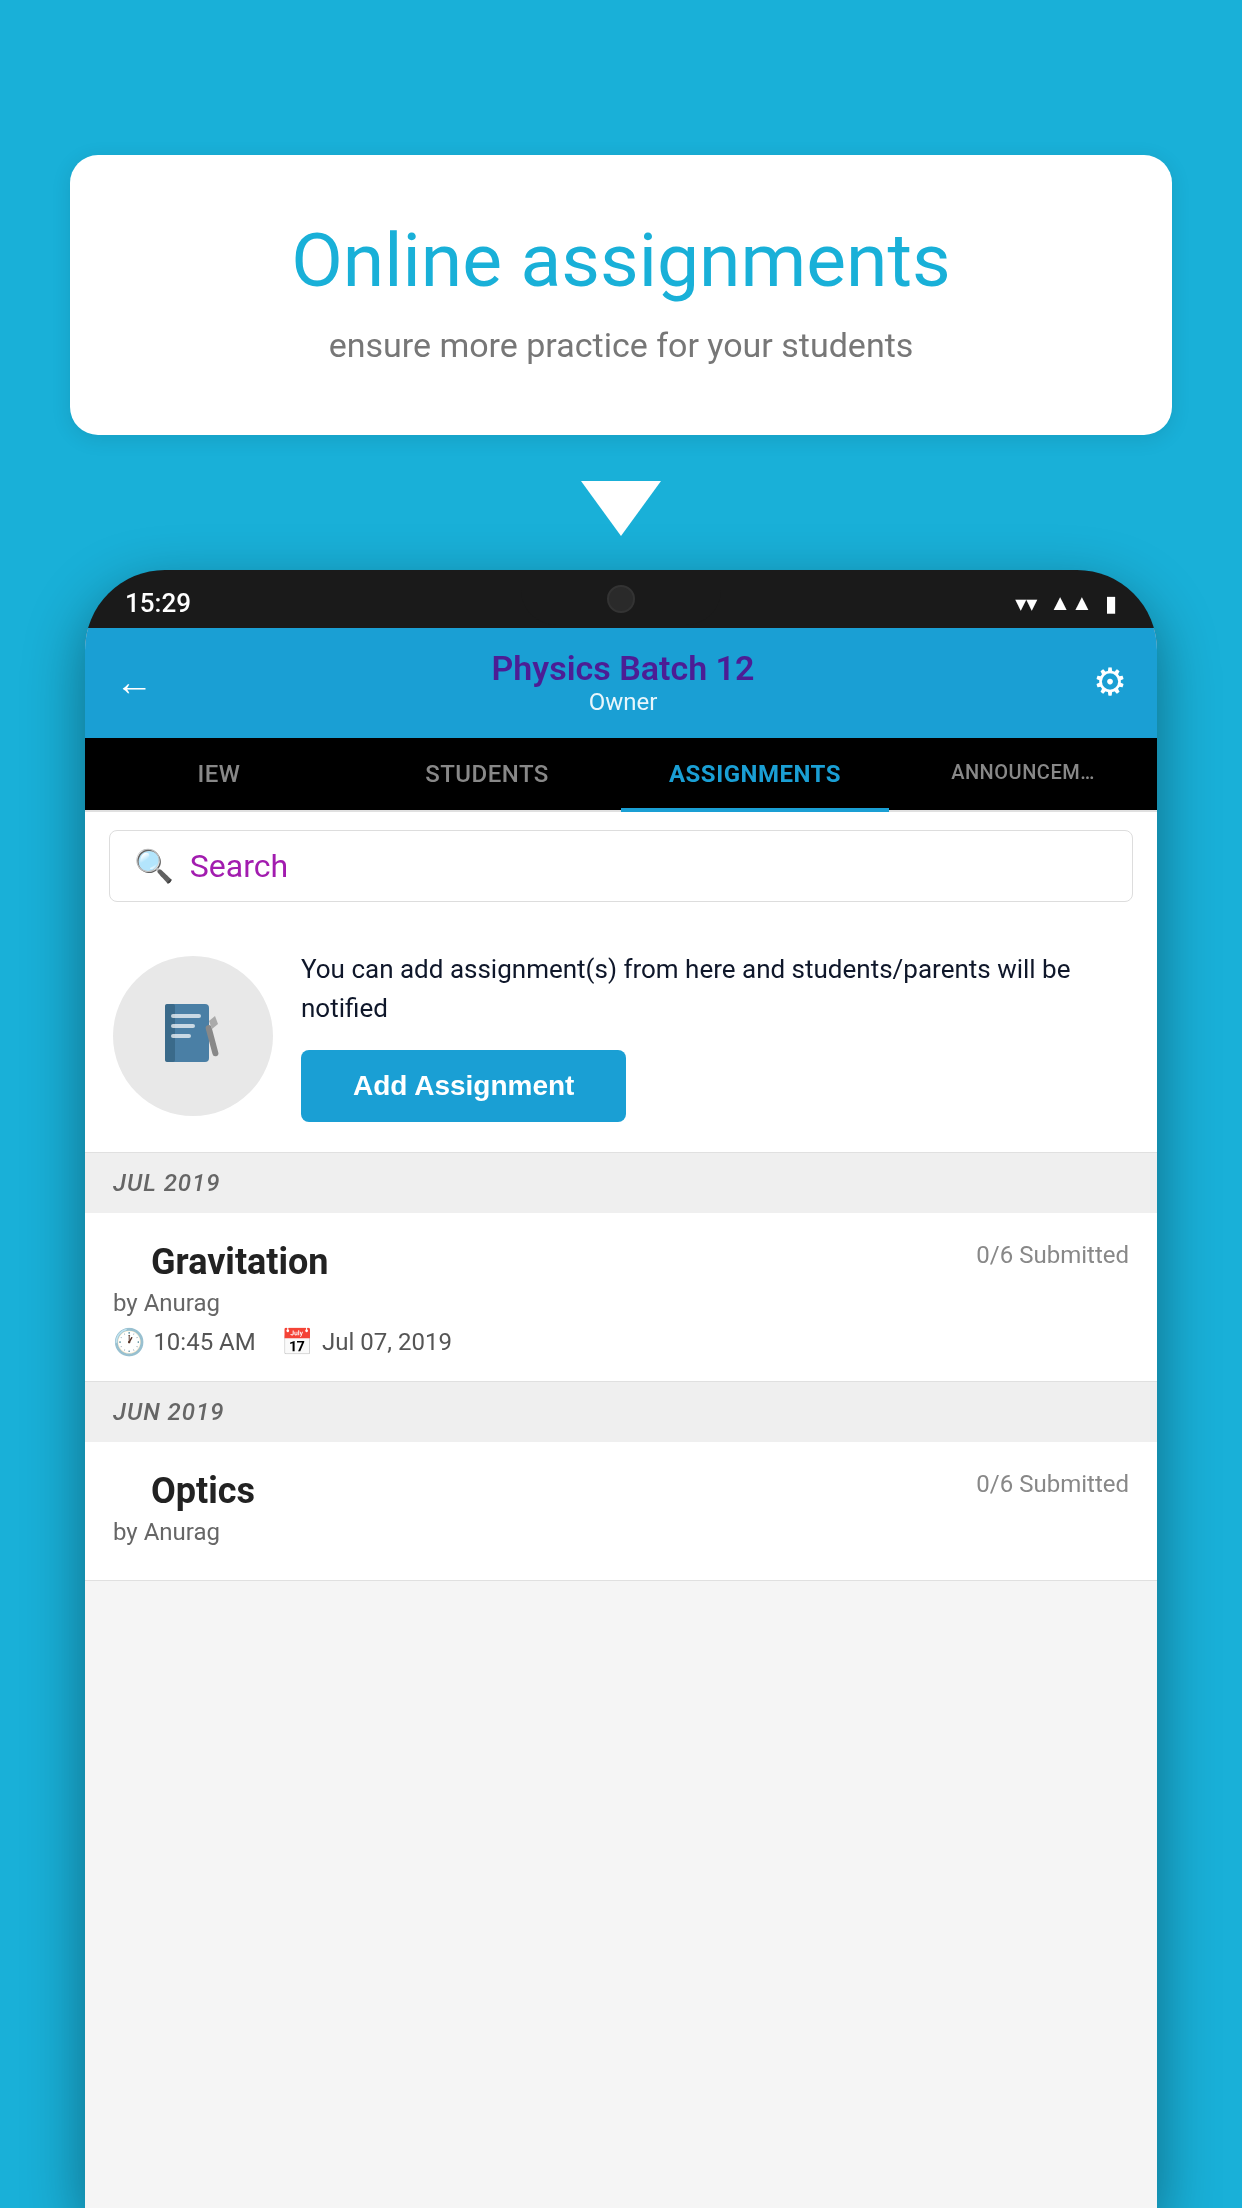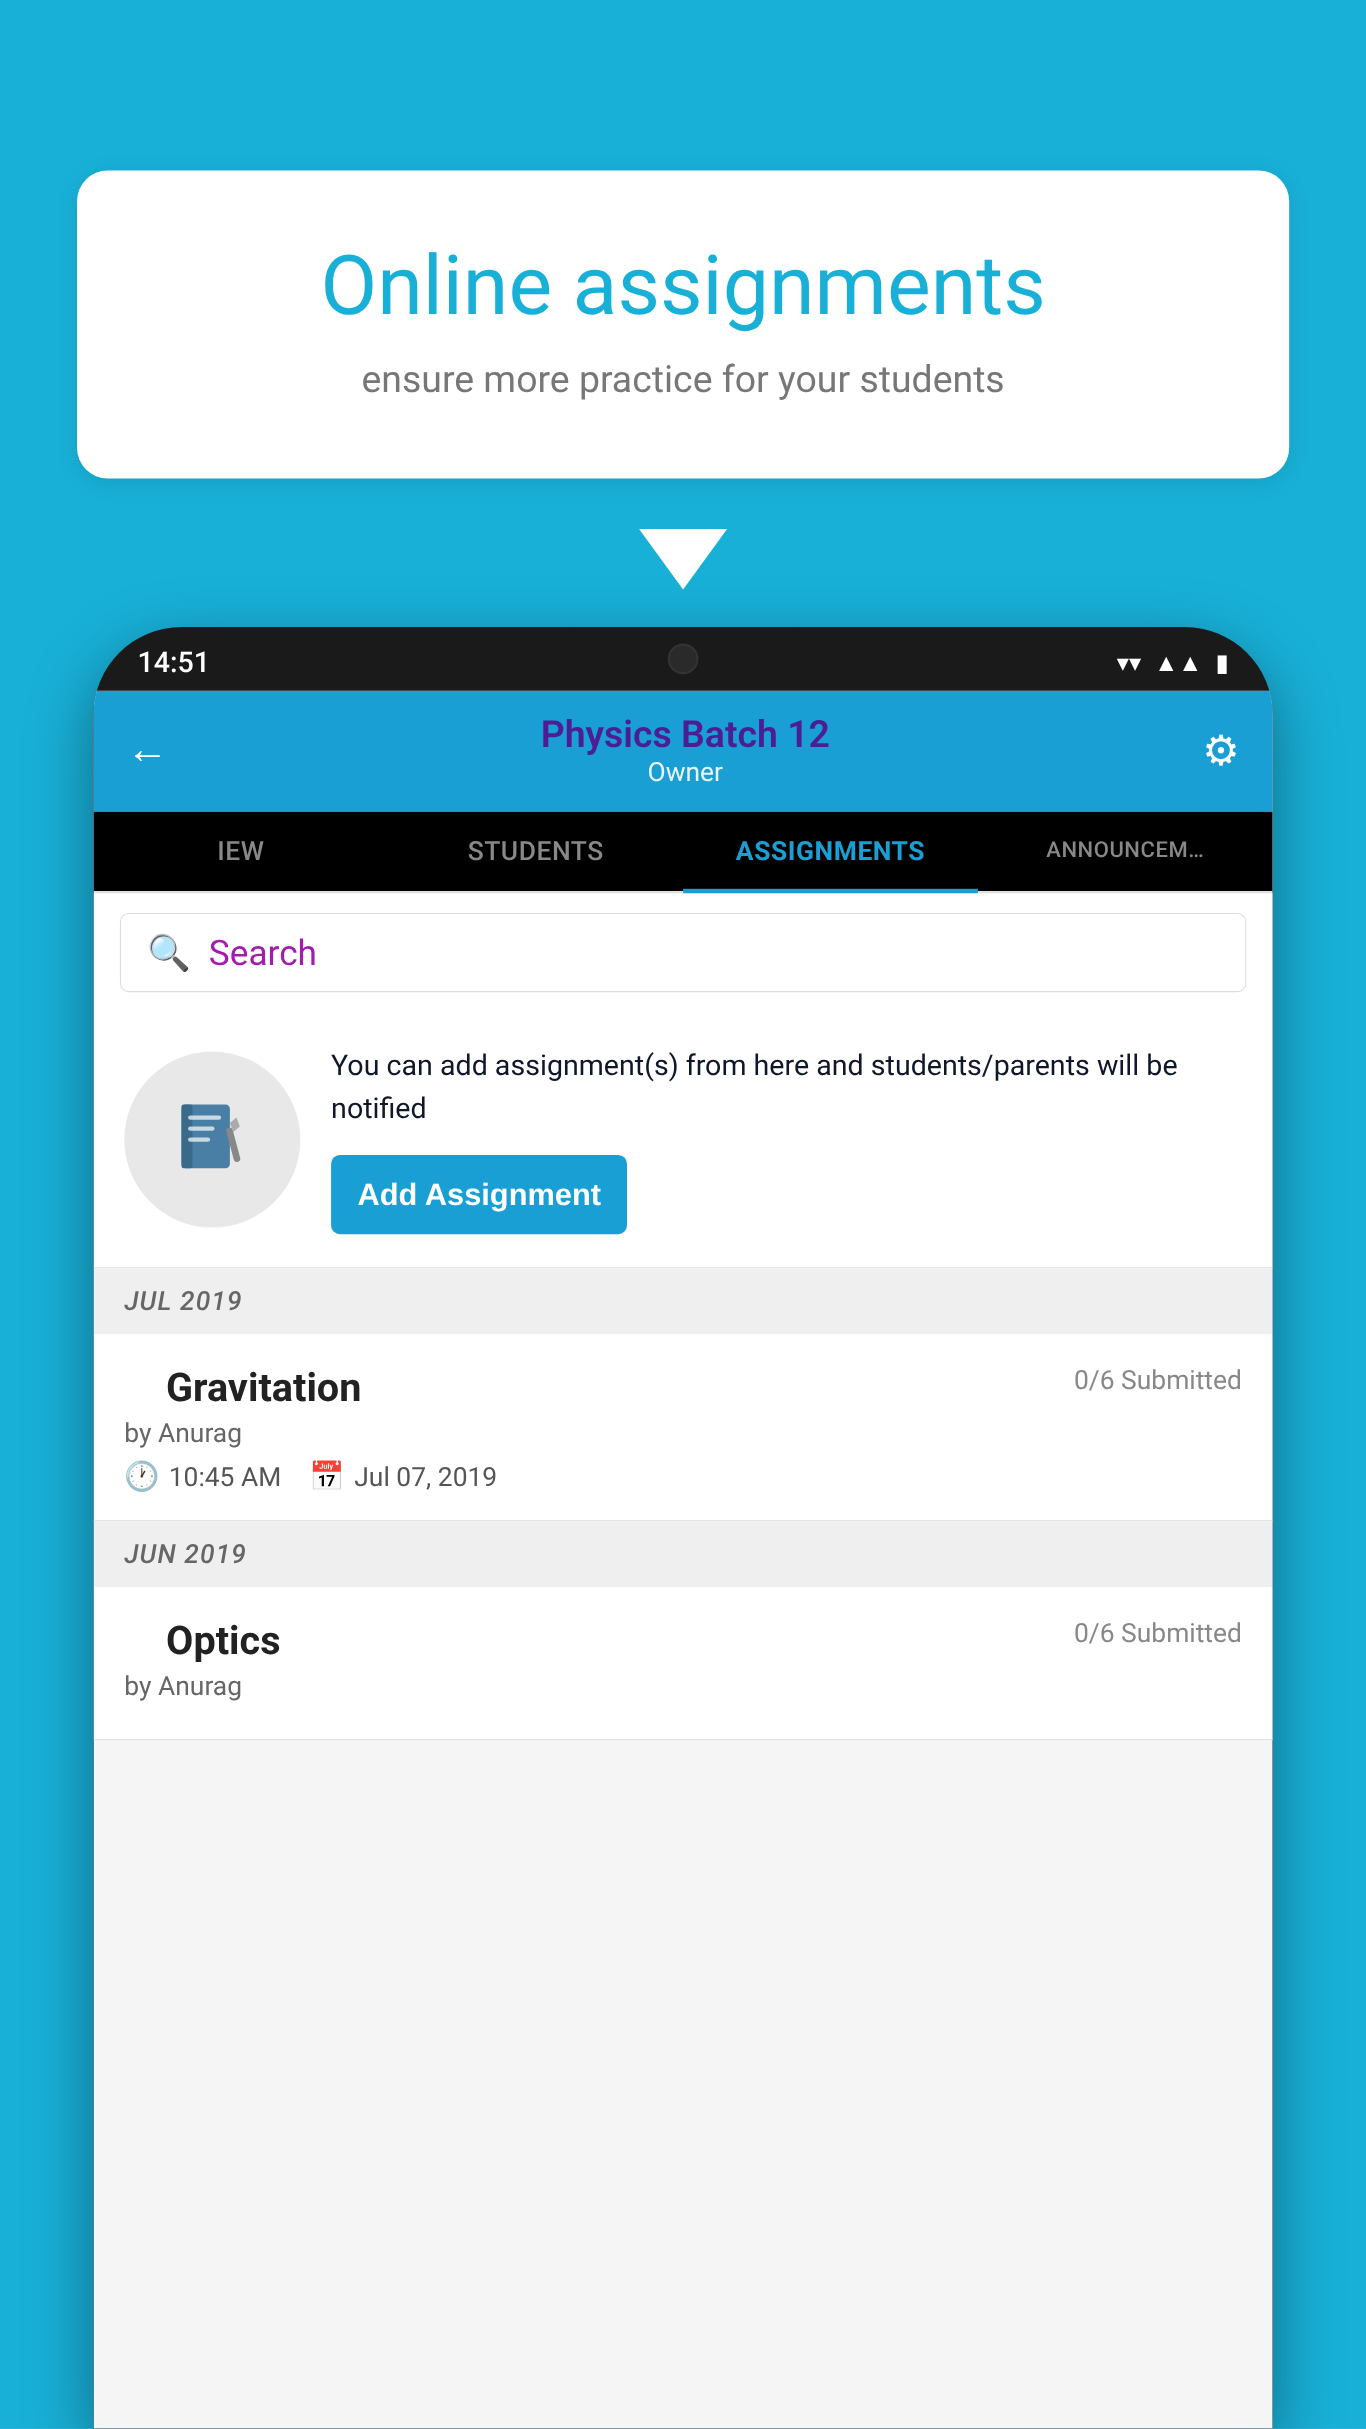--- a/index.html
+++ b/index.html
@@ -238,21 +238,21 @@
       font-size: 26px;
       color: #0f172a;
       line-height: 1.5;
       margin-bottom: 22px;
     }
     .add-assignment-btn {
       background: #1a9fd4;
       color: white;
       border: none;
       border-radius: 8px;
-      padding: 20px 24px;
+      padding: 20px 52px;
       font-size: 28px;
       font-weight: 600;
       cursor: pointer;
     }
 
     
     .month-header {
       background: #efefef;
       padding: 16px 28px;
       font-size: 24px;
@@ -325,21 +325,21 @@
   <div class="speech-bubble-arrow"></div>
 </div>
 
 <div class="phone-frame">
 
   <div class="phone-notch">
     <div class="phone-camera"></div>
   </div>
 
   <div class="status-bar">
-    <span class="status-time">14:51</span>
+    <span class="status-time">15:29</span>
     <div class="status-icons">
       <span style="color:white;font-size:22px;">▾▾</span>
       <span style="color:white;font-size:22px;">▲▲</span>
       <span style="color:white;font-size:22px;">▮</span>
     </div>
   </div>
 
   <div class="app-screen">
 
     <div class="app-header">

